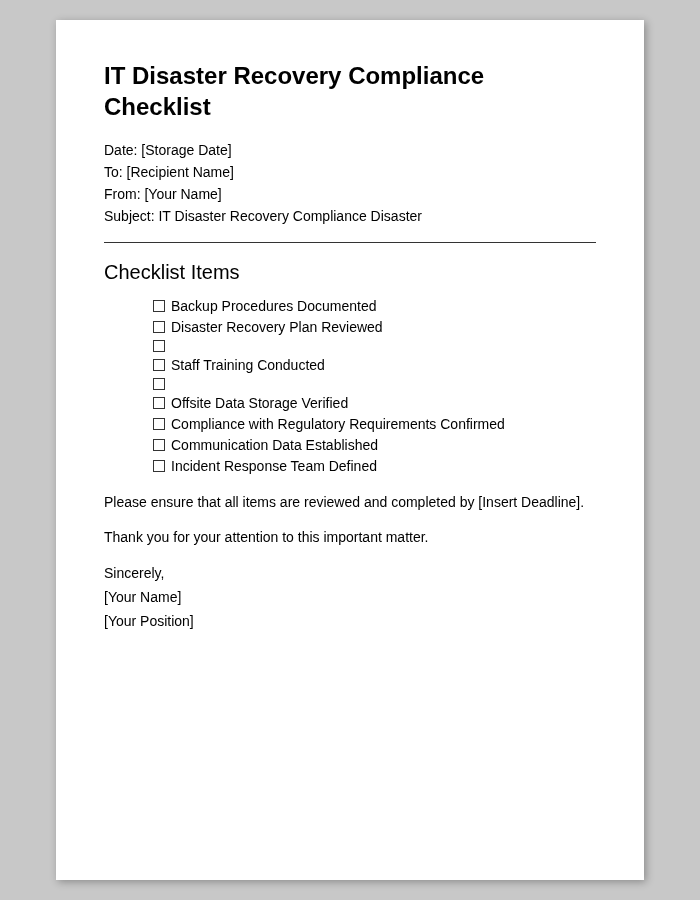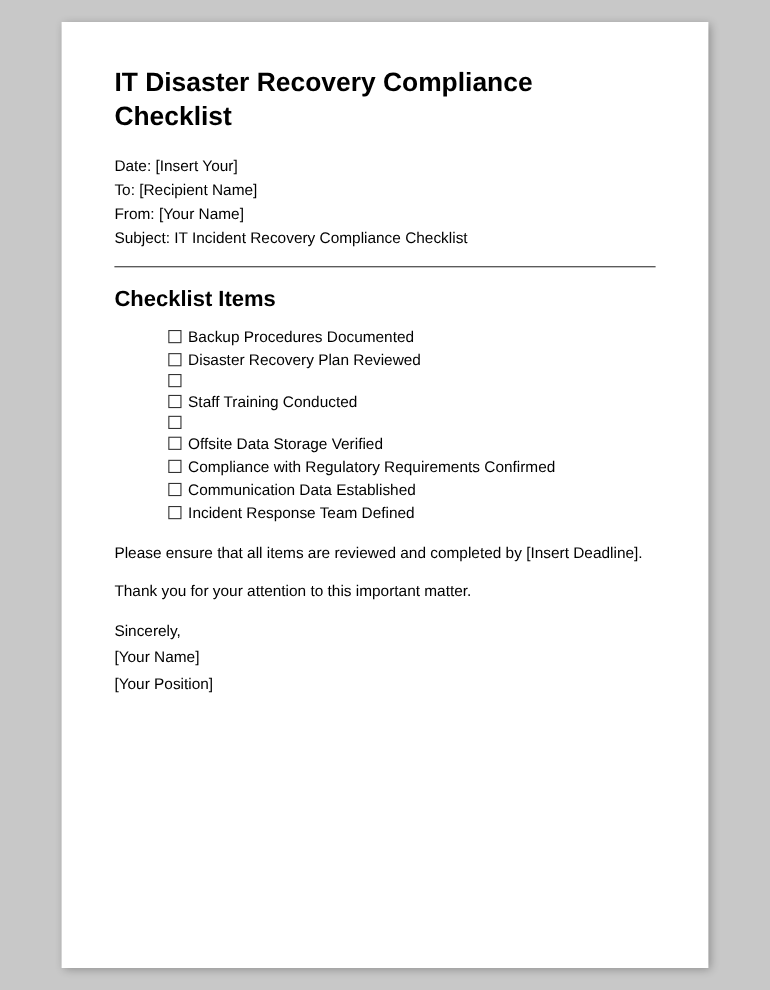--- a/index.html
+++ b/index.html
@@ -41,21 +41,21 @@
     }
 
     .divider {
       border: none;
       border-top: 1px solid #333;
       margin: 18px 0;
     }
 
     .section-heading {
       font-size: 20px;
-      font-weight: bold;
+      font-weight: normal;
       font-family: Arial, sans-serif;
       margin-bottom: 14px;
     }
 
     .checklist {
       list-style-type: disc;
       padding-left: 28px;
       margin-bottom: 18px;
     }
 
@@ -91,24 +91,24 @@
       margin-top: 8px;
     }
   </style>
 </head>
 <body>
 
 <div class="page">
 
   <div class="title">IT Disaster Recovery Compliance Checklist</div>
 
-  <div class="meta-section">Date: [Insert Your]</div>
+  <div class="meta-section">Date: [Storage Date]</div>
   <div class="meta-section">To: [Recipient Name]</div>
   <div class="meta-section">From: [Your Name]</div>
-  <div class="meta-section">Subject: IT Incident Recovery Compliance Checklist</div>
+  <div class="meta-section">Subject: IT Disaster Recovery Compliance Disaster</div>
 
   <hr class="divider">
 
   <div class="section-heading">Checklist Items</div>
 
   <ul class="checklist">
   <li>
         <span class="checkbox-icon"></span>
         <span>Backup Procedures Documented</span>
       </li>

